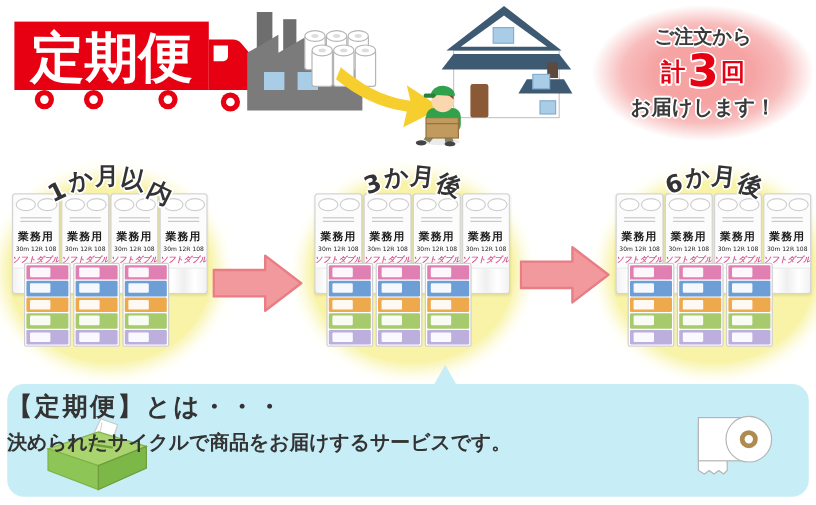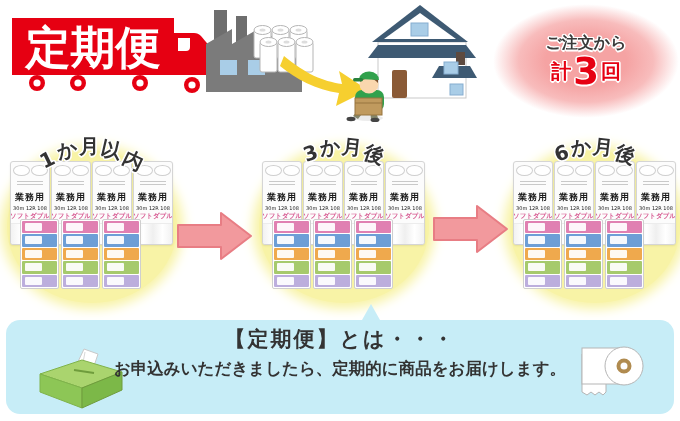--- a/index.html
+++ b/index.html
@@ -39,40 +39,40 @@
   .tp-row{position:absolute;top:30px;left:2px;display:flex;gap:1px;z-index:1;}
   .tp-pack{width:40px;height:84px;background:#fcfcfc;border:1px solid #d5d5d5;border-radius:3px;
            box-sizing:border-box;display:flex;flex-direction:column;align-items:center;overflow:hidden;
            box-shadow:0 1px 2px rgba(0,0,0,.08);}
   .tp-rolls{display:flex;gap:1px;margin-top:3px;}
   .tp-rolls i{width:15px;height:9px;background:#fff;border:1px solid #cfcfcf;border-radius:50%;}
   .tp-lines{width:70%;margin-top:3px;}
   .tp-lines i{display:block;height:1px;background:#c9c9c9;margin:2px 0;}
   .tp-name{font-size:9px;font-weight:bold;color:#1a1a1a;margin-top:4px;letter-spacing:1px;white-space:nowrap;}
   .tp-spec{font-size:5px;color:#1a1a1a;margin-top:1px;white-space:nowrap;}
-  .tp-brand{font-size:6.5px;font-weight:bold;color:var(--brand-pink,#d6568f);margin-top:1px;white-space:nowrap;}
+  .tp-brand{font-size:6.5px;font-weight:bold;font-style:italic;color:var(--brand-pink,#d6568f);margin-top:1px;white-space:nowrap;}
   .tp-bottom{flex:1;width:100%;margin-top:2px;border-top:1px solid #ececec;
              background:linear-gradient(90deg,#f2f2f2 0%,#fff 25%,#efefef 50%,#fff 75%,#f2f2f2 100%);}
   .tissue-row{position:absolute;top:88px;left:12px;display:flex;gap:2px;z-index:2;}
   .tissue-pack{width:39px;height:70px;background:#fff;border:1px solid #cfcfcf;border-radius:2px;
                box-sizing:border-box;display:flex;flex-direction:column;gap:1px;padding:1px;overflow:hidden;}
   .stripe{flex:1;position:relative;border-radius:1px;}
   .stripe .chip{position:absolute;left:3px;top:2px;width:17px;height:8px;background:rgba(255,255,255,.93);border-radius:1px;}
 
   
   .flow-arrow{position:absolute;}
   .a1{left:177px;top:211px;} .a2{left:433px;top:204px;}
 
   
   .info-tail{position:absolute;left:362px;top:304px;width:0;height:0;
              border-left:9px solid transparent;border-right:9px solid transparent;
              border-bottom:16px solid var(--info-bg,#c7edf7);}
   .info-box{position:absolute;left:6px;top:320px;width:668px;height:94px;
             background:var(--info-bg,#c7edf7);border-radius:14px;}
-  .info-text{position:absolute;left:0;top:5px;width:100%;text-align:center;font-weight:bold;color:#333;}
+  .info-text{position:absolute;left:0;top:5px;width:100%;text-align:left;font-weight:bold;color:#333;}
   .info-title{font-size:21px;letter-spacing:2px;margin-bottom:4px;}
   .info-line{font-size:16.5px;line-height:1.45;}
   .tissue-icon{position:absolute;left:26px;top:26px;}
   .roll-icon{position:absolute;right:22px;top:18px;}
 </style>
 </head>
 <body>
 
 <div class="canvas">
 
@@ -165,20 +165,21 @@
     </g>
   </svg>
 
   <div class="burst">
     <div class="bl outline-w">ご注文から</div>
     <div class="count-line outline-w">
       <span class="cnt">計</span>
       <span class="num">3</span>
       <span class="cnt">回</span>
     </div>
+    <div class="bl4 outline-w">お届けします！</div>
   </div>
 
   <div class="group g1">
   <div class="arch-label outline-w">
         <span style="transform: translateY(14.4px) rotate(-26deg);">1</span>
         <span style="transform: translateY(3.6px) rotate(-13deg);">か</span>
         <span style="transform: translateY(0px) rotate(0deg);">月</span>
         <span style="transform: translateY(3.6px) rotate(13deg);">以</span>
         <span style="transform: translateY(14.4px) rotate(26deg);">内</span>
       </div>
@@ -548,21 +549,21 @@
     <svg class="tissue-icon" width="96" height="64" viewBox="0 0 96 64">
       <polygon points="44,20 52,3 66,8 60,26" fill="#ffffff" stroke="#c9c9c9"></polygon>
       <path d="M53,6 L50,22" stroke="#d8d8d8" fill="none"></path>
       <polygon points="8,28 50,14 90,26 50,42" style="fill:var(--tissue-green-top,#aad46e)" stroke="#7fb34a"></polygon>
       <line x1="42" y1="24" x2="62" y2="27" stroke="#6f9c3c" stroke-width="2"></line>
       <polygon points="8,28 50,42 50,62 8,46" style="fill:var(--tissue-green,#8dc656)" stroke="#7fb34a"></polygon>
       <polygon points="50,42 90,26 90,44 50,62" fill="#7cb848" stroke="#6f9c3c"></polygon>
     </svg>
     <div class="info-text">
       <div class="info-title">【定期便】とは・・・</div>
-      <div class="info-line">お申込みいただきましたら、定期的に商品をお届けします。</div>
+      <div class="info-line">決められたサイクルで商品をお届けするサービスです。</div>
     </div>
     <svg class="roll-icon" width="84" height="66" viewBox="0 0 84 66">
       <path d="M14,16 H38 V54 L35,57 L31,54 L27,57 L23,54 L19,57 L14,54 Z" fill="#ffffff" stroke="#b5b5b5"></path>
       <rect x="17" y="28" width="17" height="8" fill="#ececec"></rect>
       <rect x="14" y="10" width="42" height="36" fill="#ffffff" stroke="#b5b5b5"></rect>
       <circle cx="56" cy="28" r="19" fill="#ffffff" stroke="#b5b5b5"></circle>
       <circle cx="56" cy="28" r="5.5" fill="#fdfdfd" stroke="#b08b4f" stroke-width="4"></circle>
     </svg>
   </div>
 

